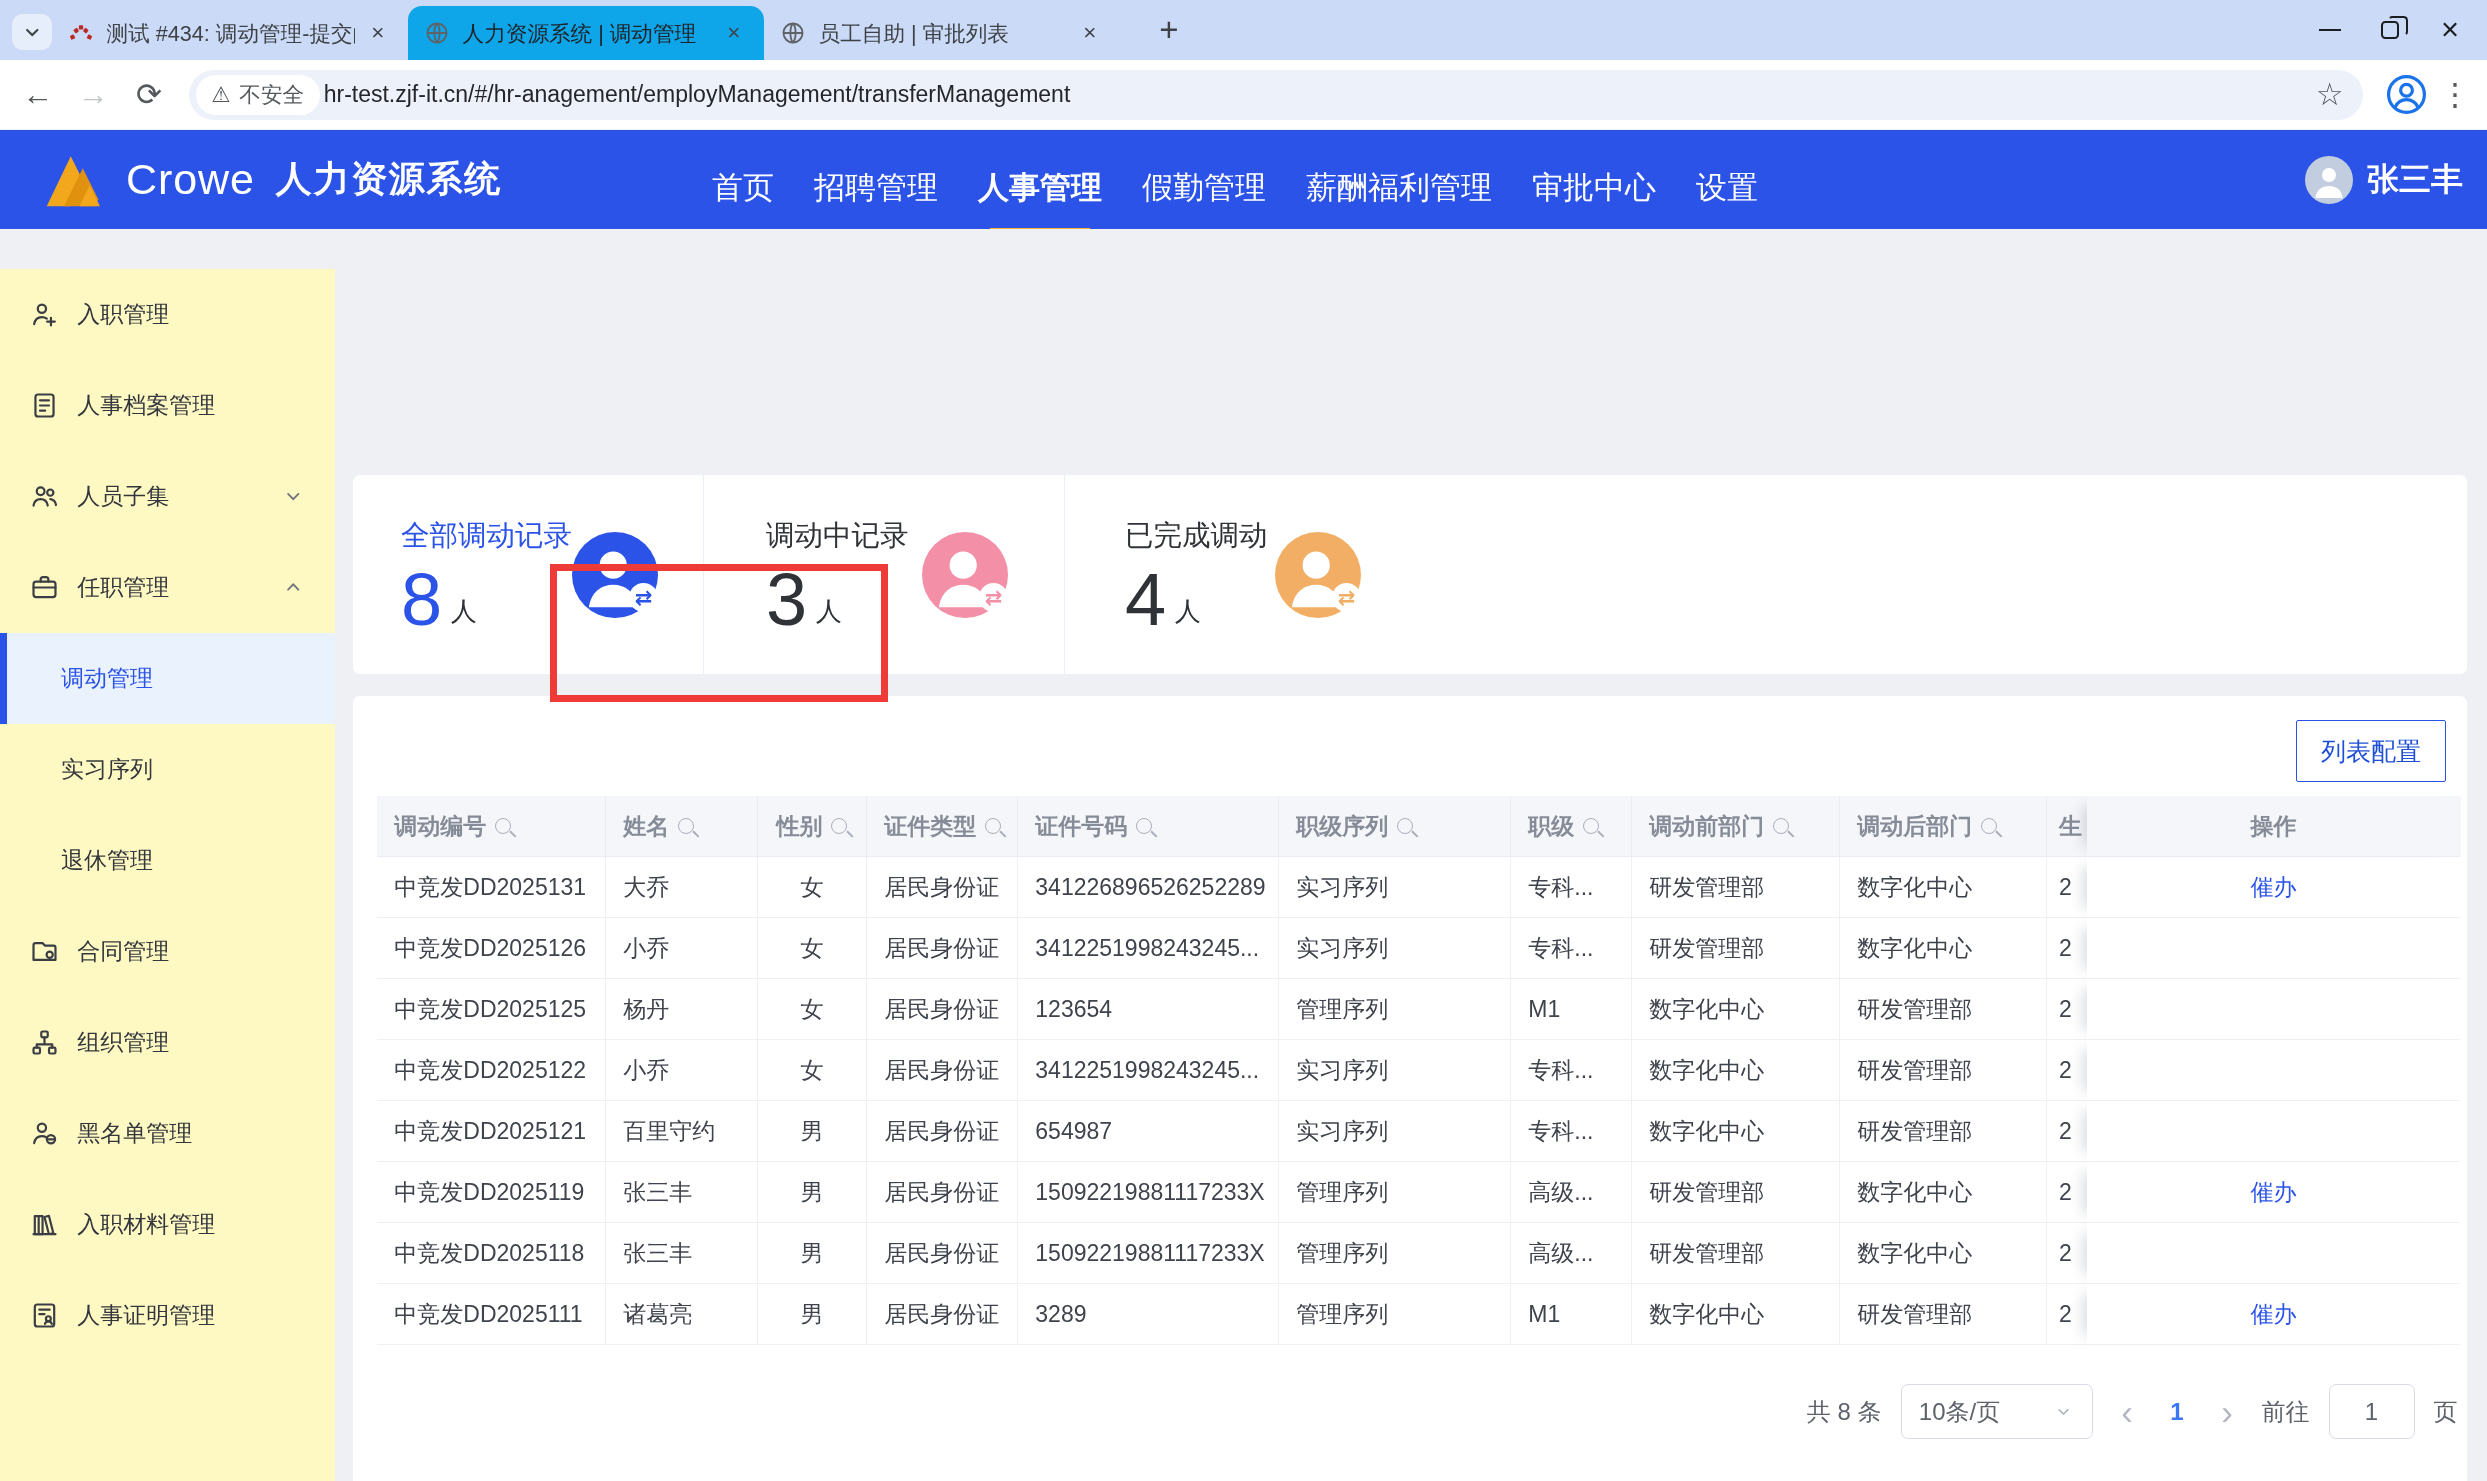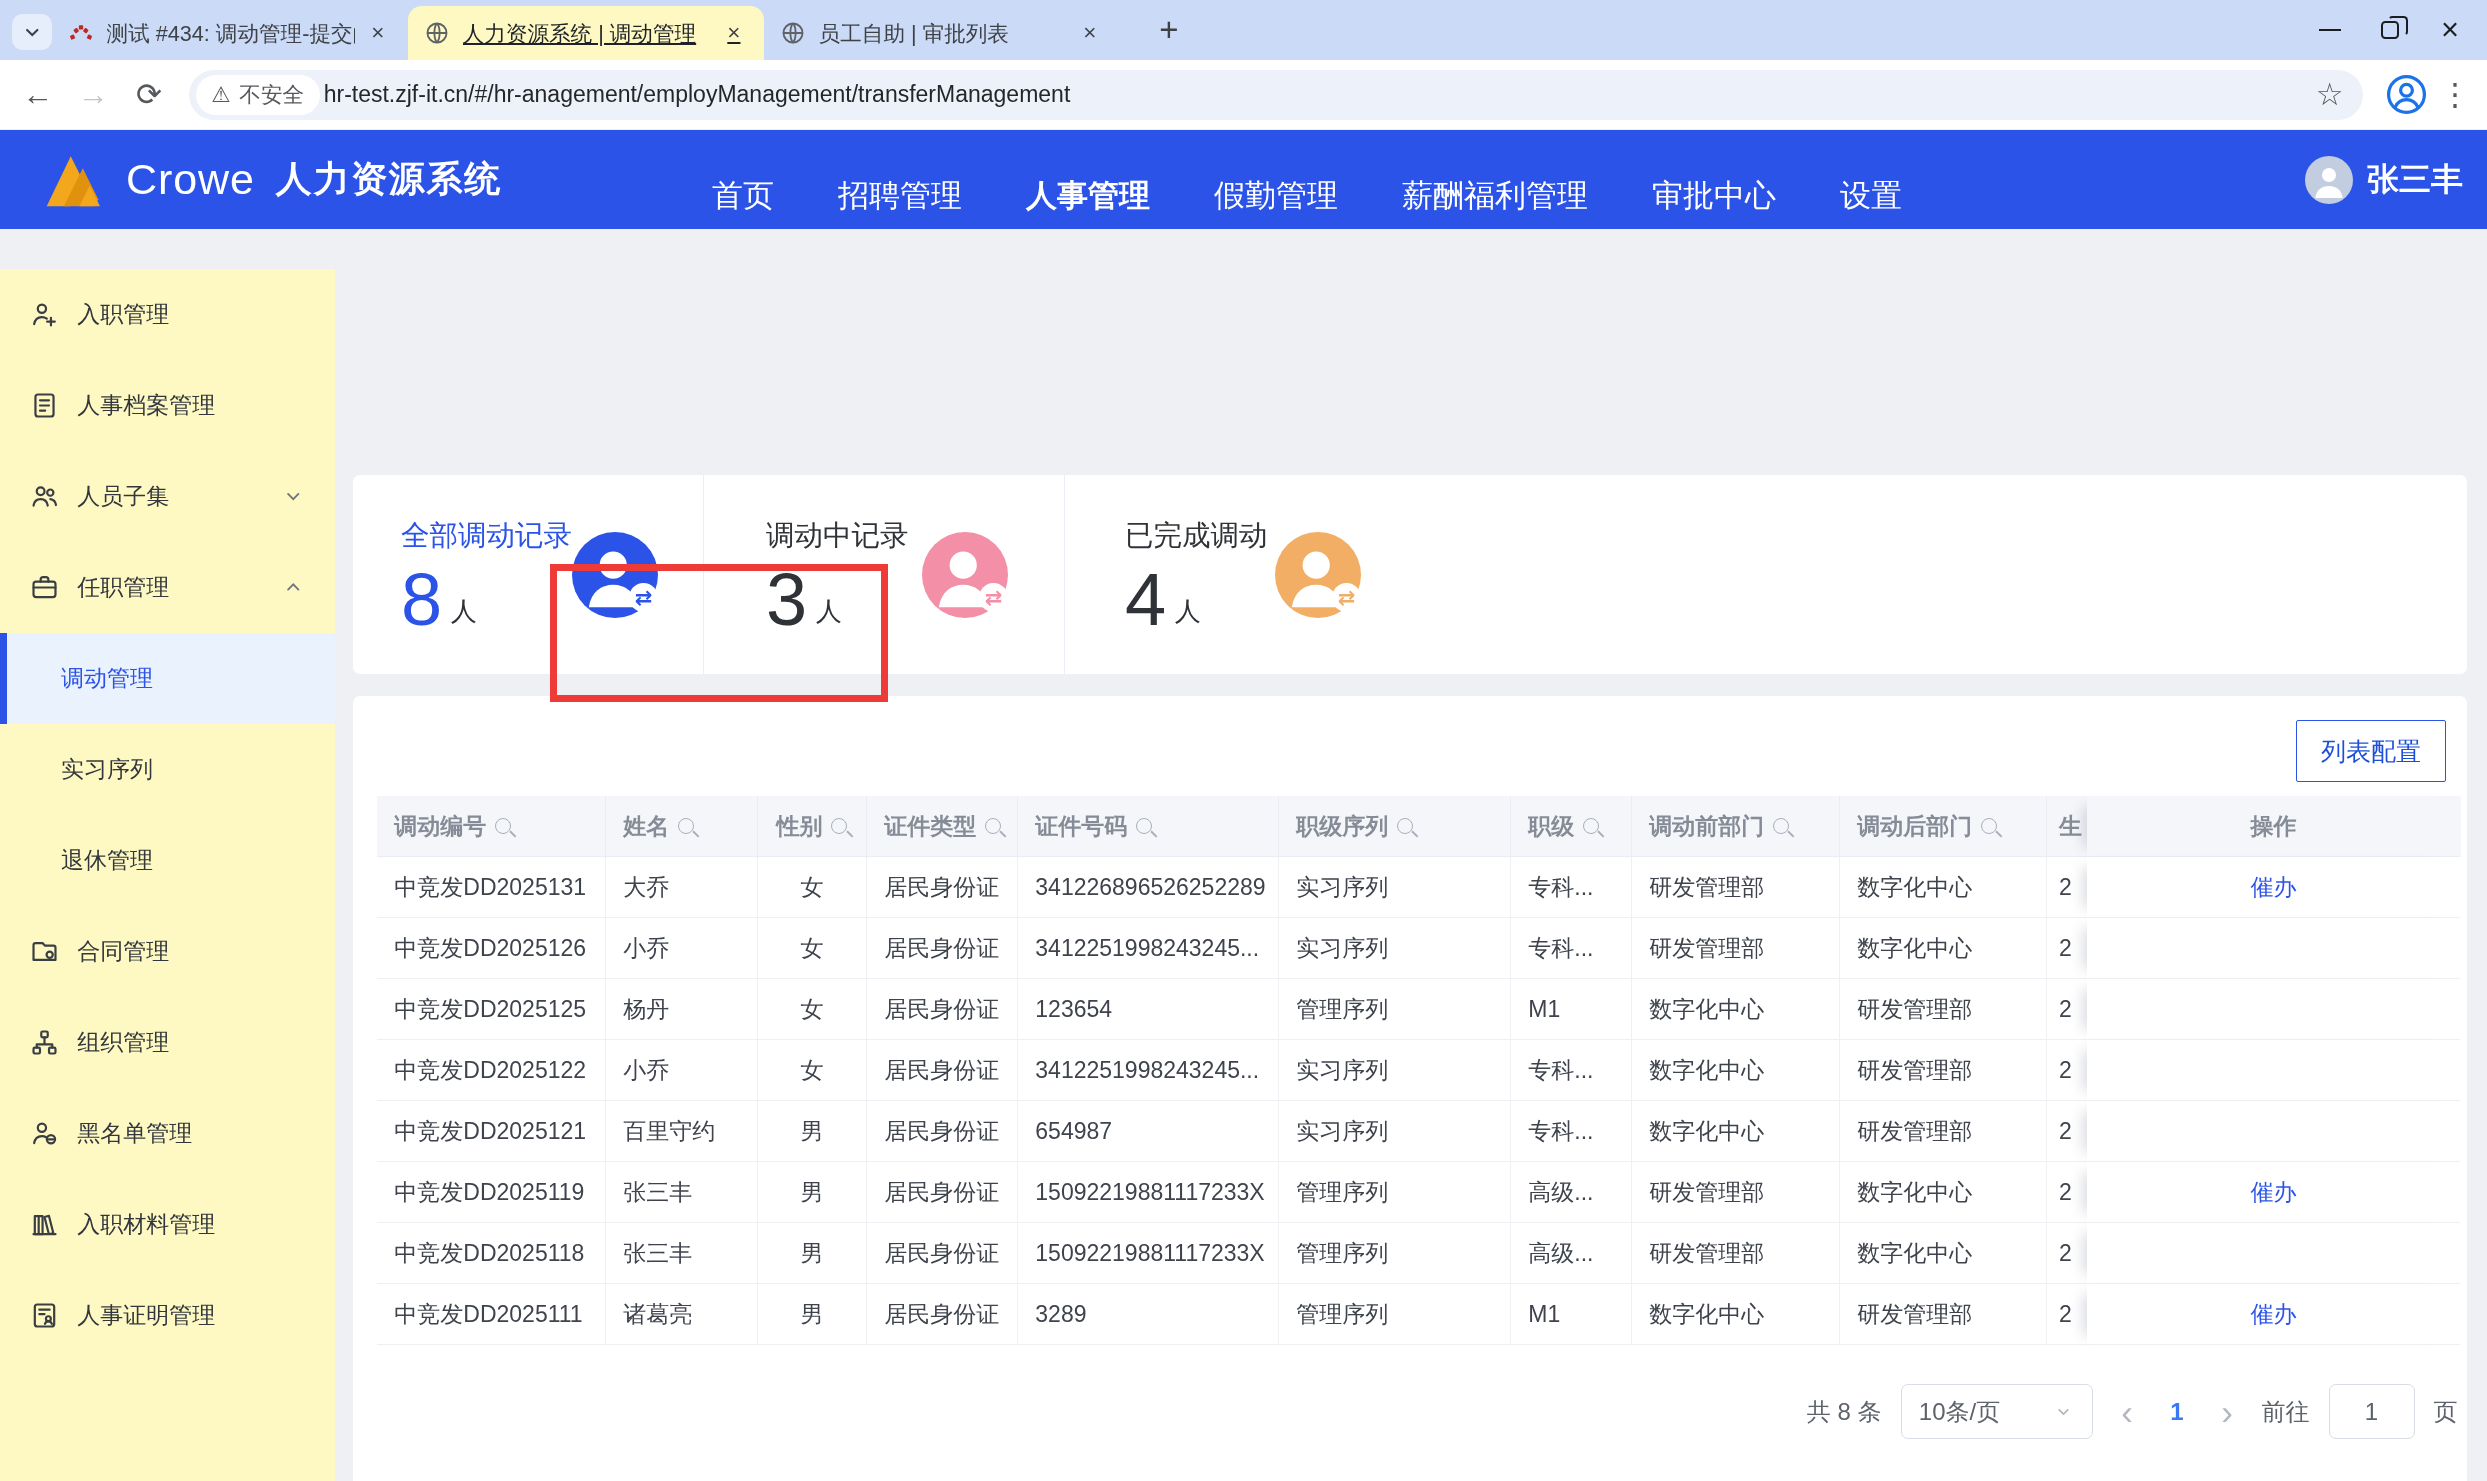--- a/index.html
+++ b/index.html
@@ -6,21 +6,21 @@
   html,body{width:2487px;}
   body{font-family:"Liberation Sans","DejaVu Sans",sans-serif;background:#eef0f4;}
   .screen{position:relative;width:2487px;height:1482px;background:#eef0f4;overflow:hidden;}
 
   
   .tabstrip{position:absolute;top:0;left:0;width:100%;height:60px;background:#cbdaf7;}
   .tab-search{position:absolute;left:12px;top:14px;width:40px;height:36px;border-radius:10.4px;background:#e6edfb;display:flex;align-items:center;justify-content:center;}
   .tab-search svg{width:22.5px;height:22.5px;}
   .tabs{position:absolute;left:52px;top:0;height:60px;display:flex;align-items:flex-end;}
   .tab{width:356px;height:54px;display:flex;align-items:center;padding:0 15.6px;border-radius:14px 14px 0 0;color:#3e4246;font-size:21.6px;}
-  .tab.active{background:#fef9c3;color:#1f2328;text-decoration:underline;}
+  .tab.active{background:#0ea5e9;color:#1f2328;}
   .favicon{width:26px;height:26px;flex:0 0 auto;margin-right:13px;}
   .favicon svg{width:26px;height:26px;display:block;}
   .tab-title{flex:1;white-space:nowrap;overflow:hidden;min-width:0;}
   .tab-close{width:29px;height:29px;margin-left:8.6px;display:flex;align-items:center;justify-content:center;font-size:22.5px;color:#3f4347;border-radius:50%;flex:0 0 auto;}
   .newtab{position:absolute;left:1149px;top:10.4px;width:40px;height:40px;display:flex;align-items:center;justify-content:center;font-size:33px;color:#3e4246;}
   .wincontrols{position:absolute;right:7px;top:0;height:60px;display:flex;align-items:center;}
   .win-btn{width:60px;height:60px;display:flex;align-items:center;justify-content:center;color:#1b1e21;}
   .win-min i{display:block;width:22.5px;height:2.6px;background:#1b1e21;}
   .win-restore i{position:relative;display:block;width:17.3px;height:17.3px;border:2.6px solid #1b1e21;border-radius:4.3px;background:#cbdaf7;}
   .win-restore i::before{content:'';position:absolute;top:-7.8px;left:4.3px;width:16.4px;height:16.4px;border:2.6px solid #1b1e21;border-radius:4.3px;border-left-color:transparent;border-bottom-color:transparent;}
@@ -38,21 +38,21 @@
   .profile-ico{width:43px;height:43px;margin:0 10.4px;flex:0 0 auto;}
   .profile-ico svg{width:43px;height:43px;display:block;}
   .dots{font-size:31px;color:#55585c;width:33px;text-align:center;flex:0 0 auto;}
 
   
   .appheader{position:absolute;top:130px;left:0;width:100%;height:99px;background:#2b53e8;}
   .brand{position:absolute;left:45px;top:0;height:100%;display:flex;align-items:center;}
   .logo{width:67px;height:57px;margin-right:14px;}
   .brand-en{font-size:43px;color:#fff;letter-spacing:0.9px;margin-right:21px;}
   .brand-cn{font-size:36px;color:#fff;font-weight:700;letter-spacing:1.7px;}
-  .mainnav{position:absolute;left:712px;top:16px;height:100%;display:flex;gap:64px;}
+  .mainnav{position:absolute;left:712px;top:8px;height:100%;display:flex;gap:40px;}
   .nav-item{position:relative;display:flex;align-items:center;color:#fff;font-size:31px;font-weight:500;}
   .nav-item.active{font-weight:700;}
   .nav-item.active::after{content:'';position:absolute;left:50%;transform:translateX(-50%);bottom:0;width:100px;height:9.5px;background:#f6b32d;}
   .user{position:absolute;right:24px;top:0;height:100%;display:flex;align-items:center;gap:14px;}
   .user-avatar{width:48px;height:48px;border-radius:50%;background:#c3cde0;overflow:hidden;}
   .user-avatar svg{width:48px;height:48px;display:block;}
   .user-name{color:#fff;font-size:32px;font-weight:700;}
 
   
   .page{position:absolute;top:229px;left:0;width:2487px;height:1253px;background:#eef0f4;}

